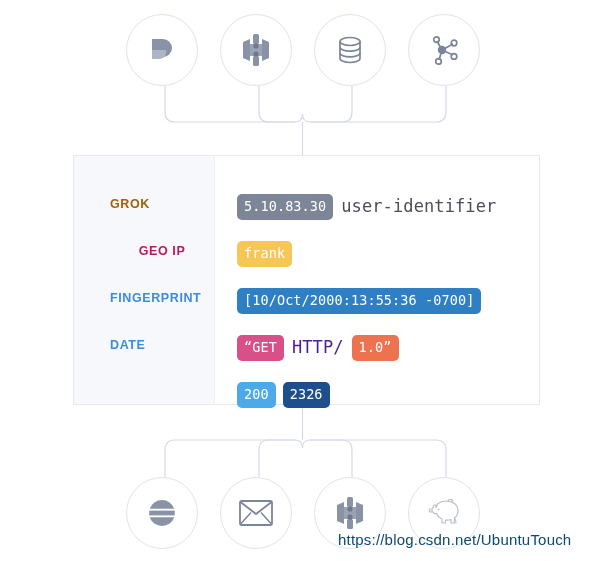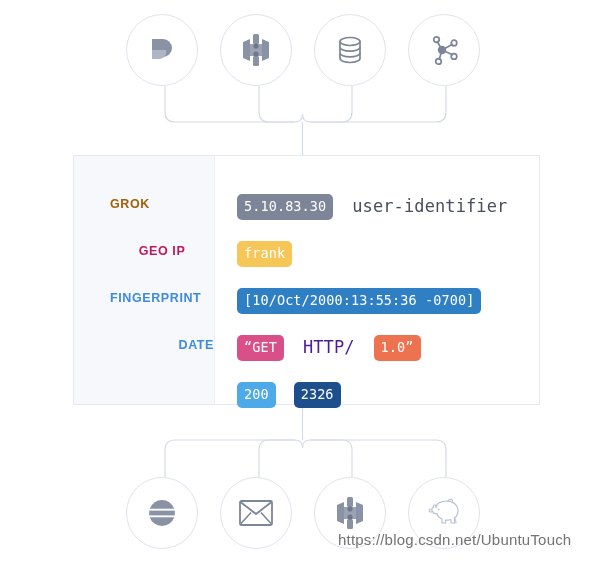--- a/index.html
+++ b/index.html
@@ -94,21 +94,21 @@
   #panel-content {
     flex: 1;
     box-sizing: border-box;
     padding: 38px 0 0 22px;
     position: relative;
   }
   .tag-row {
     height: 47px;
     display: flex;
     align-items: flex-start;
-    gap: 18px;
+    gap: 7px;
     white-space: nowrap;
   }
   .tag {
     display: inline-block;
     font-family: "DejaVu Sans Mono", "Liberation Mono", monospace;
     font-size: 13.5px;
     line-height: 15px;
     color: #ffffff;
     padding: 5px 7px 6px 7px;
     border-radius: 5px;
@@ -123,21 +123,21 @@
     padding: 5px 1px 6px 1px;
     letter-spacing: .1px;
   }
 
   
   #watermark {
     position: absolute;
     left: 338px;
     top: 531px;
     font-size: 15px;
-    color: #737373;
+    color: #0c4a6e;
     letter-spacing: .2px;
     font-family: "Liberation Sans", sans-serif;
     z-index: 4;
     white-space: nowrap;
   }
 </style>
 </head>
 <body>
 
 <div id="stage">
@@ -222,21 +222,21 @@
     </div>
 
   </div>
 
   <div id="panel">
 
     <div id="panel-labels">
       <div class="panel-label neutral" style="color: #a16207;">GROK</div>
       <div class="panel-label" style="color: #be185d; text-align: center;">GEO IP</div>
       <div class="panel-label" style="color: rgb(61, 139, 219);">FINGERPRINT</div>
-      <div class="panel-label" style="color: rgb(61, 139, 219); text-align: right;">DATE</div>
+      <div class="panel-label" style="color: rgb(61, 139, 219);">DATE</div>
     </div>
 
     <div id="panel-content">
 
       <div class="tag-row">
         <span class="tag" style="background: rgb(125, 133, 152);">5.10.83.30</span>
         <span class="plain" style="color: rgb(74, 79, 92);">user-identifier</span>
       </div>
 
       <div class="tag-row">

